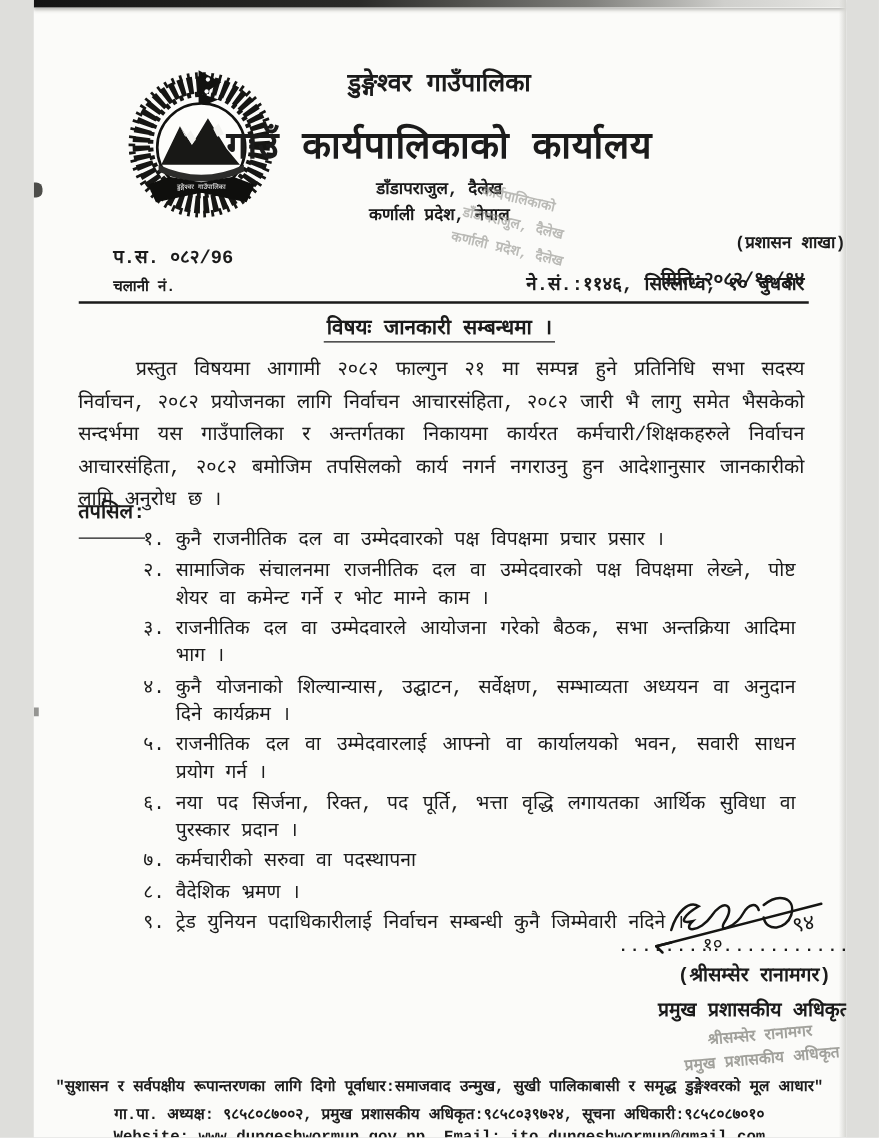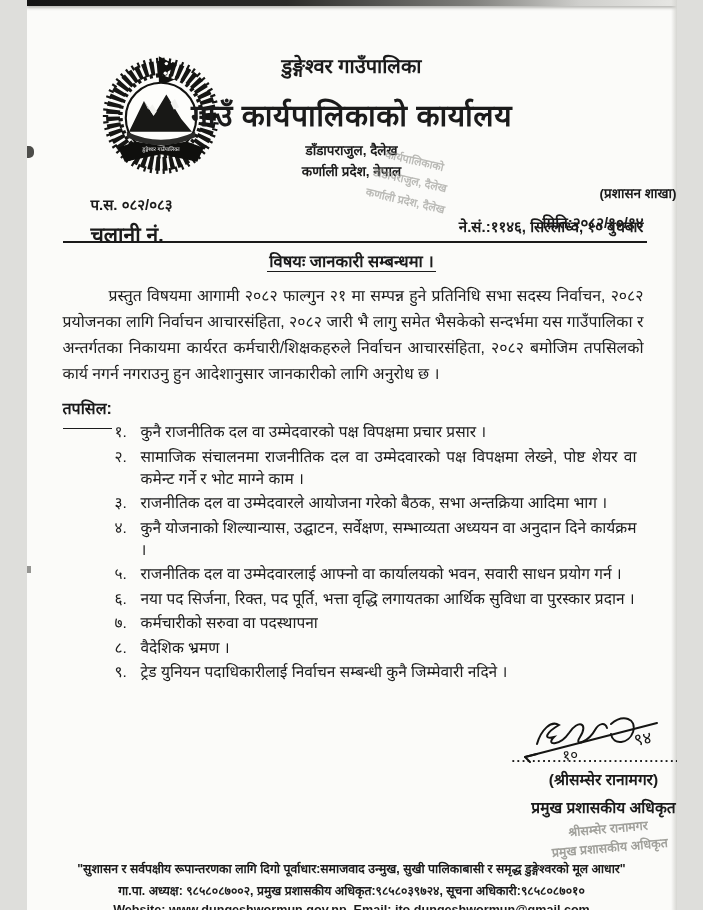--- a/index.html
+++ b/index.html
@@ -1,19 +1,19 @@
 <!DOCTYPE html>
 <html><head>
 <meta charset="utf-8">
 <style>
   html,body { margin:0; padding:0; background:#dededb; }
   .page {
     position:relative; width:650px; height:910px; margin:0 auto;
     background:#fbfbf9; overflow:hidden;
-    font-family:Liberation Sans, sans-serif; color:#1b1b1b;
+    font-family:Liberation Mono, monospace; color:#1b1b1b;
   }
   .abs { position:absolute; }
   .ctr { left:0; right:0; text-align:center; }
 
   
   .scan-top { top:0; left:0; width:100%; height:6px;
     background:linear-gradient(to right,#141414 0%,#2b2b29 40%,#7e7e7a 68%,#cfcfcc 85%,#e7e7e4 100%);
     box-shadow:0 2px 3px rgba(60,60,55,.35); }
   .scan-right { top:0; right:0; width:6px; height:100%;
     background:linear-gradient(to left,#d6d6d2,rgba(214,214,210,0)); }
@@ -26,21 +26,21 @@
   .h-office { top:94px; font-size:30px; font-weight:bold; letter-spacing:.5px; }
   .h-addr1  { top:141px; font-size:13.5px; font-weight:bold; }
   .h-addr2  { top:162px; font-size:13.5px; font-weight:bold; }
   .h-branch { top:184px; font-size:13.5px; font-weight:bold;text-align:right; }
   .ghost1 { left:298px; top:150px; width:170px; text-align:center;
     transform:rotate(13deg); color:#8f8f8a; opacity:.6;
     font-size:11px; font-weight:bold; line-height:1.85; }
 
   
   .meta-l1 { left:64px; top:194px; font-size:15px; font-weight:bold; }
-  .meta-l2 { left:64px; top:220px; font-size:21px; font-weight:bold; }
+  .meta-l2 { left:64px; top:220px; font-size:12px; font-weight:bold; }
   .meta-r1 { right:33px; top:192px; font-size:15px; font-weight:bold; text-align:right;margin-top:20px; }
   .meta-r2 { right:33px; top:216px; font-size:15px; font-weight:bold; text-align:right; }
   .rule { left:36px; right:30px; top:241px; border-top:2.5px solid #1a1a1a; }
 
   
   .subject { top:249px; font-size:16.5px; }
   .subject span { font-weight:bold; border-bottom:1.5px solid #1b1b1b; padding:0 2px 1px; }
   .para { left:36px; right:33px; top:283px; font-size:15.8px; line-height:26px;
     text-align:justify; text-indent:46px; }
   .tapasil { left:36px; top:397px; font-size:16px; }
@@ -105,21 +105,21 @@
   <div class="abs ctr h-office">गाउँ कार्यपालिकाको कार्यालय</div>
   <div class="abs ctr h-addr1">डाँडापराजुल, दैलेख</div>
   <div class="abs ctr h-addr2">कर्णाली प्रदेश, नेपाल</div>
   <div class="abs ctr h-branch">(प्रशासन शाखा)</div>
   <div class="abs ghost1">
       <div>कार्यपालिकाको</div>
       <div>डाँडापराजुल, दैलेख</div>
       <div>कर्णाली प्रदेश, दैलेख</div>
     </div>
 
-  <div class="abs meta-l1">प.स. ०८२/०८३</div>
+  <div class="abs meta-l1">प.स. ०८२/96</div>
   <div class="abs meta-l2">चलानी नं.</div>
   <div class="abs meta-r1">मिति:२०८२/१०/१४</div>
   <div class="abs meta-r2">ने.सं.:११४६, सिल्लाध्व, १० बुधबार</div>
   <div class="abs rule"></div>
 
   <div class="abs ctr subject">
     <span>विषयः जानकारी सम्बन्धमा ।</span>
   </div>
 
   <div class="abs para">प्रस्तुत विषयमा आगामी २०८२ फाल्गुन २१ मा सम्पन्न हुने प्रतिनिधि सभा सदस्य निर्वाचन, २०८२ प्रयोजनका लागि निर्वाचन आचारसंहिता, २०८२ जारी भै लागु समेत भैसकेको सन्दर्भमा यस गाउँपालिका र अन्तर्गतका निकायमा कार्यरत कर्मचारी/शिक्षकहरुले निर्वाचन आचारसंहिता, २०८२ बमोजिम तपसिलको कार्य नगर्न नगराउनु हुन आदेशानुसार जानकारीको लागि अनुरोध छ ।</div>

